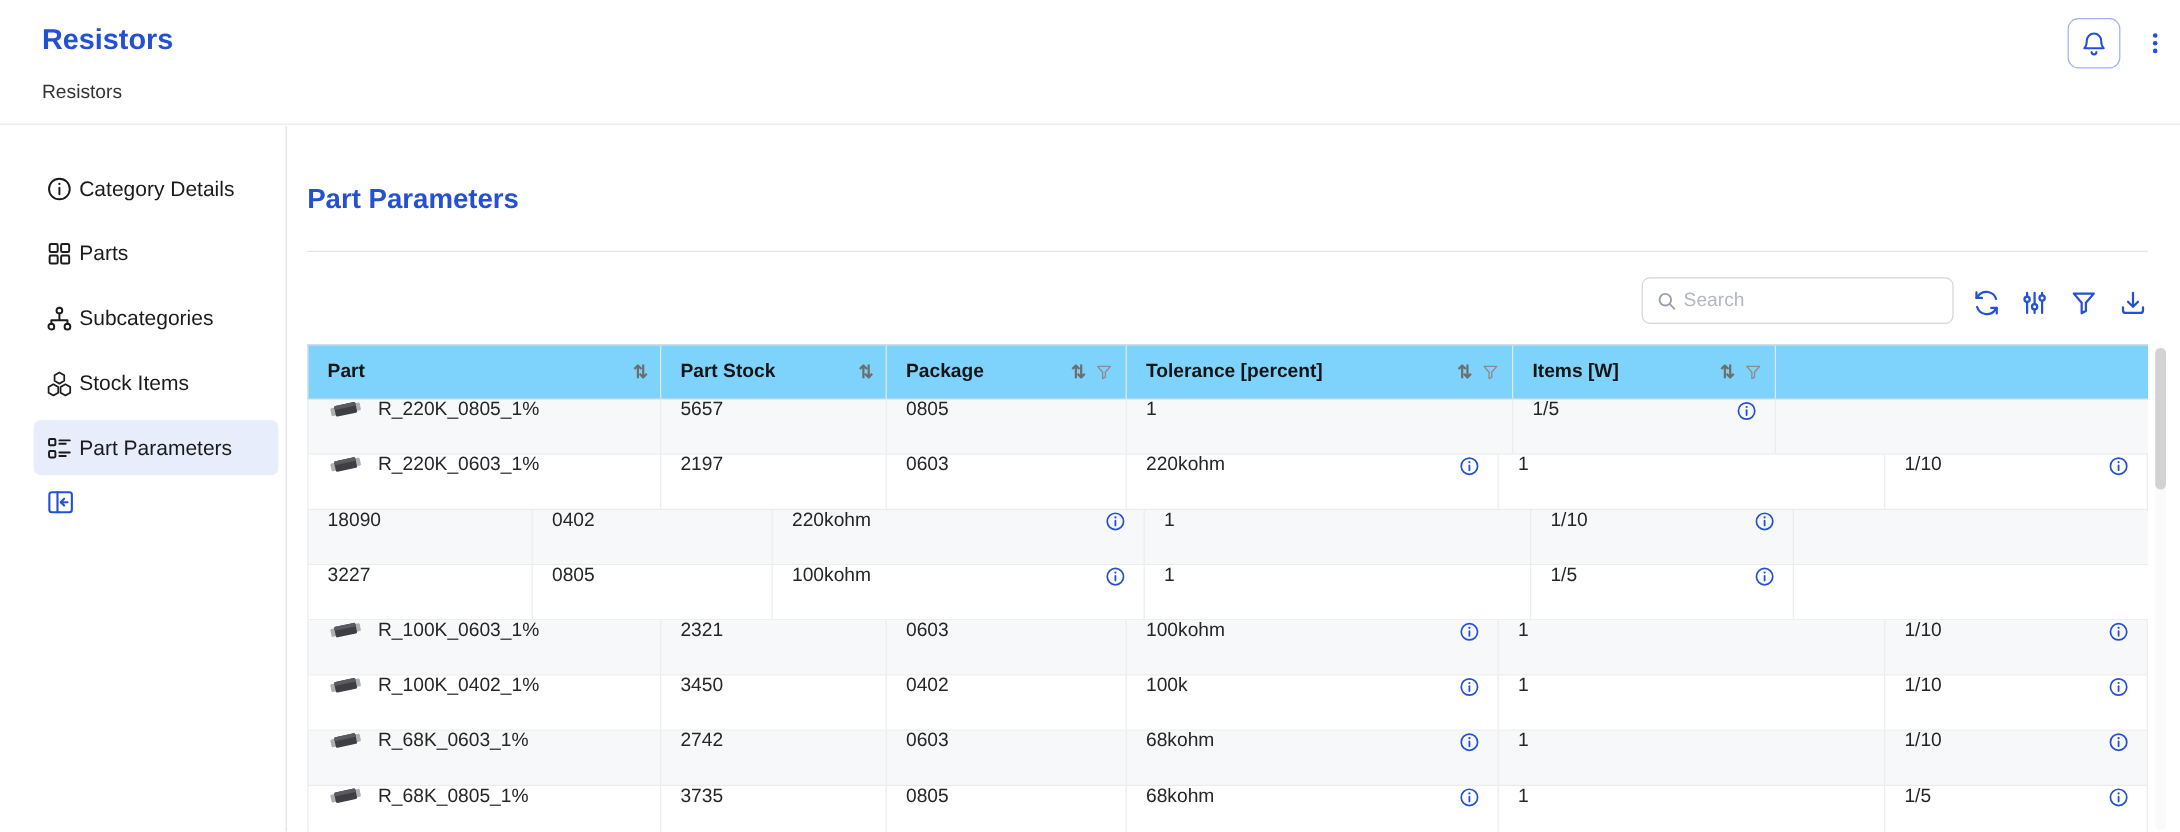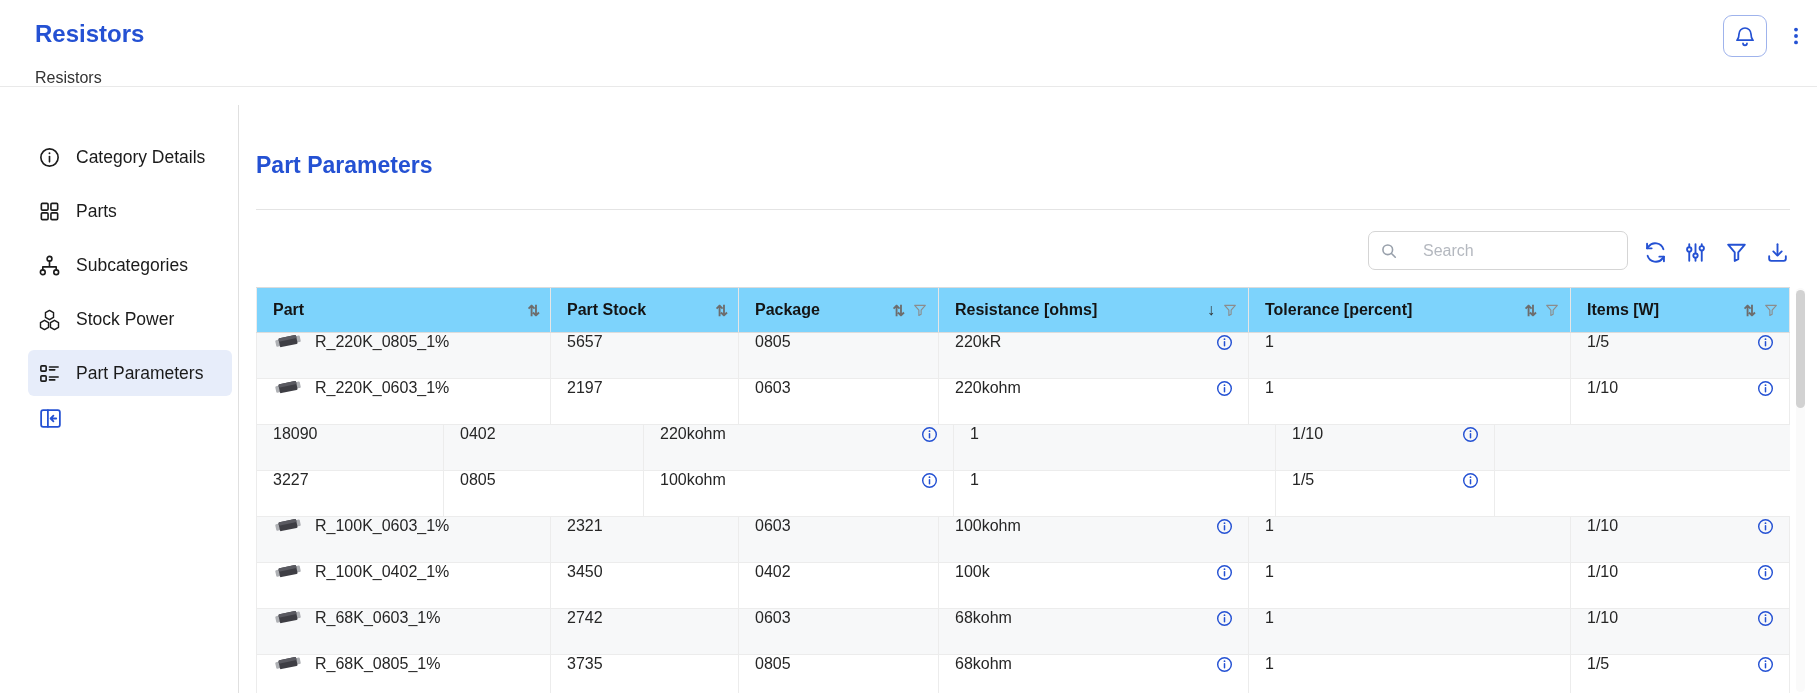--- a/index.html
+++ b/index.html
@@ -11,43 +11,43 @@
   html,body{width:1817px;height:693px;overflow:hidden}
   body{
     font-family:"Liberation Sans",sans-serif;
     background:#fff;
     position:relative;
     color:#222;
   }
   button{font-family:inherit;cursor:pointer}
 
   
-  .header{position:absolute;left:0;top:0;width:1817px;height:87px;background:#fff;border-bottom:1px solid #e9e9e9}
+  .header{position:absolute;left:0;top:0;width:1817px;height:104px;background:#fff;border-bottom:1px solid #e9e9e9}
   .page-title{position:absolute;left:35px;top:20px;font-size:24px;font-weight:bold;color:var(--accent)}
   .breadcrumb{position:absolute;left:35px;top:69px;font-size:16px;color:#333}
   .bell-btn{position:absolute;left:1723px;top:15px;width:44px;height:42px;border:1px solid #9fb3ec;border-radius:9px;background:#fff;color:var(--accent);display:flex;align-items:center;justify-content:center}
   .bell-btn svg{width:24px;height:24px}
   .kebab-btn{position:absolute;left:1779px;top:19px;width:34px;height:34px;background:none;border:none;color:var(--accent);display:flex;align-items:center;justify-content:center}
   .kebab-btn svg{width:22px;height:22px}
 
   
   .sidebar{position:absolute;left:28px;top:134px;width:204px}
-  .side-item{display:flex;align-items:center;gap:15px;height:46px;margin-bottom:8px;padding:0 10px;border-radius:6px;font-size:17.5px;color:#1b1b1b}
+  .side-item{display:flex;align-items:center;gap:5px;height:46px;margin-bottom:8px;padding:0 10px;border-radius:6px;font-size:17.5px;color:#1b1b1b}
   .side-item.selected{background:var(--selected)}
   .side-item .sicon{display:flex;color:#1b1b1b}
   .side-item svg{width:23px;height:23px}
   .collapse-btn{margin:10px 0 0 10px;background:none;border:none;color:var(--accent);display:flex}
   .collapse-btn svg{width:25px;height:25px}
   .vdivider{position:absolute;left:238px;top:105px;height:588px;width:1px;background:#e0e0e0}
 
   
   .main-title{position:absolute;left:256px;top:152px;font-size:23px;font-weight:bold;color:var(--accent)}
   .main-divider{position:absolute;left:256px;top:209px;width:1534px;height:1px;background:#e4e4e4}
 
-  .search-box{position:absolute;left:1368px;top:231px;width:260px;height:39px;border:1px solid #d5d5d5;border-radius:7px;display:flex;align-items:center;padding:0 10px;gap:24px;background:#fff}
+  .search-box{position:absolute;left:1368px;top:231px;width:260px;height:39px;border:1px solid #d5d5d5;border-radius:7px;display:flex;align-items:center;padding:0 10px;gap:4px;background:#fff}
   .search-box svg{width:20px;height:20px;color:#98a0ab;flex:none}
   .search-box input{border:none;outline:none;font-size:16px;color:#333;width:100%;font-family:inherit;background:transparent}
   .search-box input::placeholder{color:#b4b8bf}
   .tool-btn{position:absolute;top:235px;width:34px;height:34px;background:none;border:none;color:var(--accent);display:flex;align-items:center;justify-content:center}
   .tool-btn svg{width:25px;height:25px}
   #btn-refresh{left:1638px}
   #btn-colsettings{left:1678px}
   #btn-filter{left:1719px}
   #btn-download{left:1760px}
 
@@ -163,21 +163,21 @@
     <span>Subcategories</span>
   </div>
   <div class="side-item">
     <span class="sicon">
       <svg viewBox="0 0 24 24" fill="none" stroke="currentColor" stroke-width="1.5" stroke-linejoin="round">
         <path d="M12 2.5l4.2 2.4v4.9L12 12.2 7.8 9.8V4.9z"></path>
         <path d="M6.8 12.8l4.2 2.4v4.9l-4.2 2.4-4.2-2.4v-4.9z"></path>
         <path d="M17.2 12.8l4.2 2.4v4.9l-4.2 2.4-4.2-2.4v-4.9z"></path>
       </svg>
     </span>
-    <span>Stock Power</span>
+    <span>Stock Items</span>
   </div>
   <div class="side-item selected">
     <span class="sicon">
       <svg viewBox="0 0 24 24" fill="none" stroke="currentColor" stroke-width="1.7" stroke-linecap="round" stroke-linejoin="round">
         <rect x="3" y="4" width="5.5" height="5.5" rx="1"></rect>
           <rect x="3" y="14.5" width="5.5" height="5.5" rx="1"></rect>
         <path d="M12 5.2h9M12 8.2h5.5M12 15.7h9M12 18.7h5.5"></path>
       </svg>
     </span>
     <span>Part Parameters</span>
@@ -258,30 +258,20 @@
     <div class="th c2">
       <span>Package</span>
         <span class="spacer"></span>
       <span class="sort">⇅</span>
       <span class="funnel">
           <svg>
             <use href="#sym-funnel"></use>
           </svg>
         </span>
     </div>
-    <div class="th c3">
-      <span>Resistance [ohms]</span>
-        <span class="spacer"></span>
-      <span class="sort active">↓</span>
-      <span class="funnel">
-          <svg>
-            <use href="#sym-funnel"></use>
-          </svg>
-        </span>
-    </div>
     <div class="th c4">
       <span>Tolerance [percent]</span>
         <span class="spacer"></span>
       <span class="sort">⇅</span>
       <span class="funnel">
           <svg>
             <use href="#sym-funnel"></use>
           </svg>
         </span>
     </div>
@@ -307,28 +297,20 @@
             </svg>
           </span>
         <span>R_220K_0805_1%</span>
       </div>
       <div class="td c1">
           <span>5657</span>
         </div>
       <div class="td c2">
           <span>0805</span>
         </div>
-      <div class="td c3">
-        <span>220kR</span>
-        <button class="info-btn">
-            <svg>
-              <use href="#sym-info"></use>
-            </svg>
-          </button>
-      </div>
       <div class="td c4">
           <span>1</span>
         </div>
       <div class="td c5">
         <span>1/5</span>
         <button class="info-btn">
             <svg>
               <use href="#sym-info"></use>
             </svg>
           </button>

